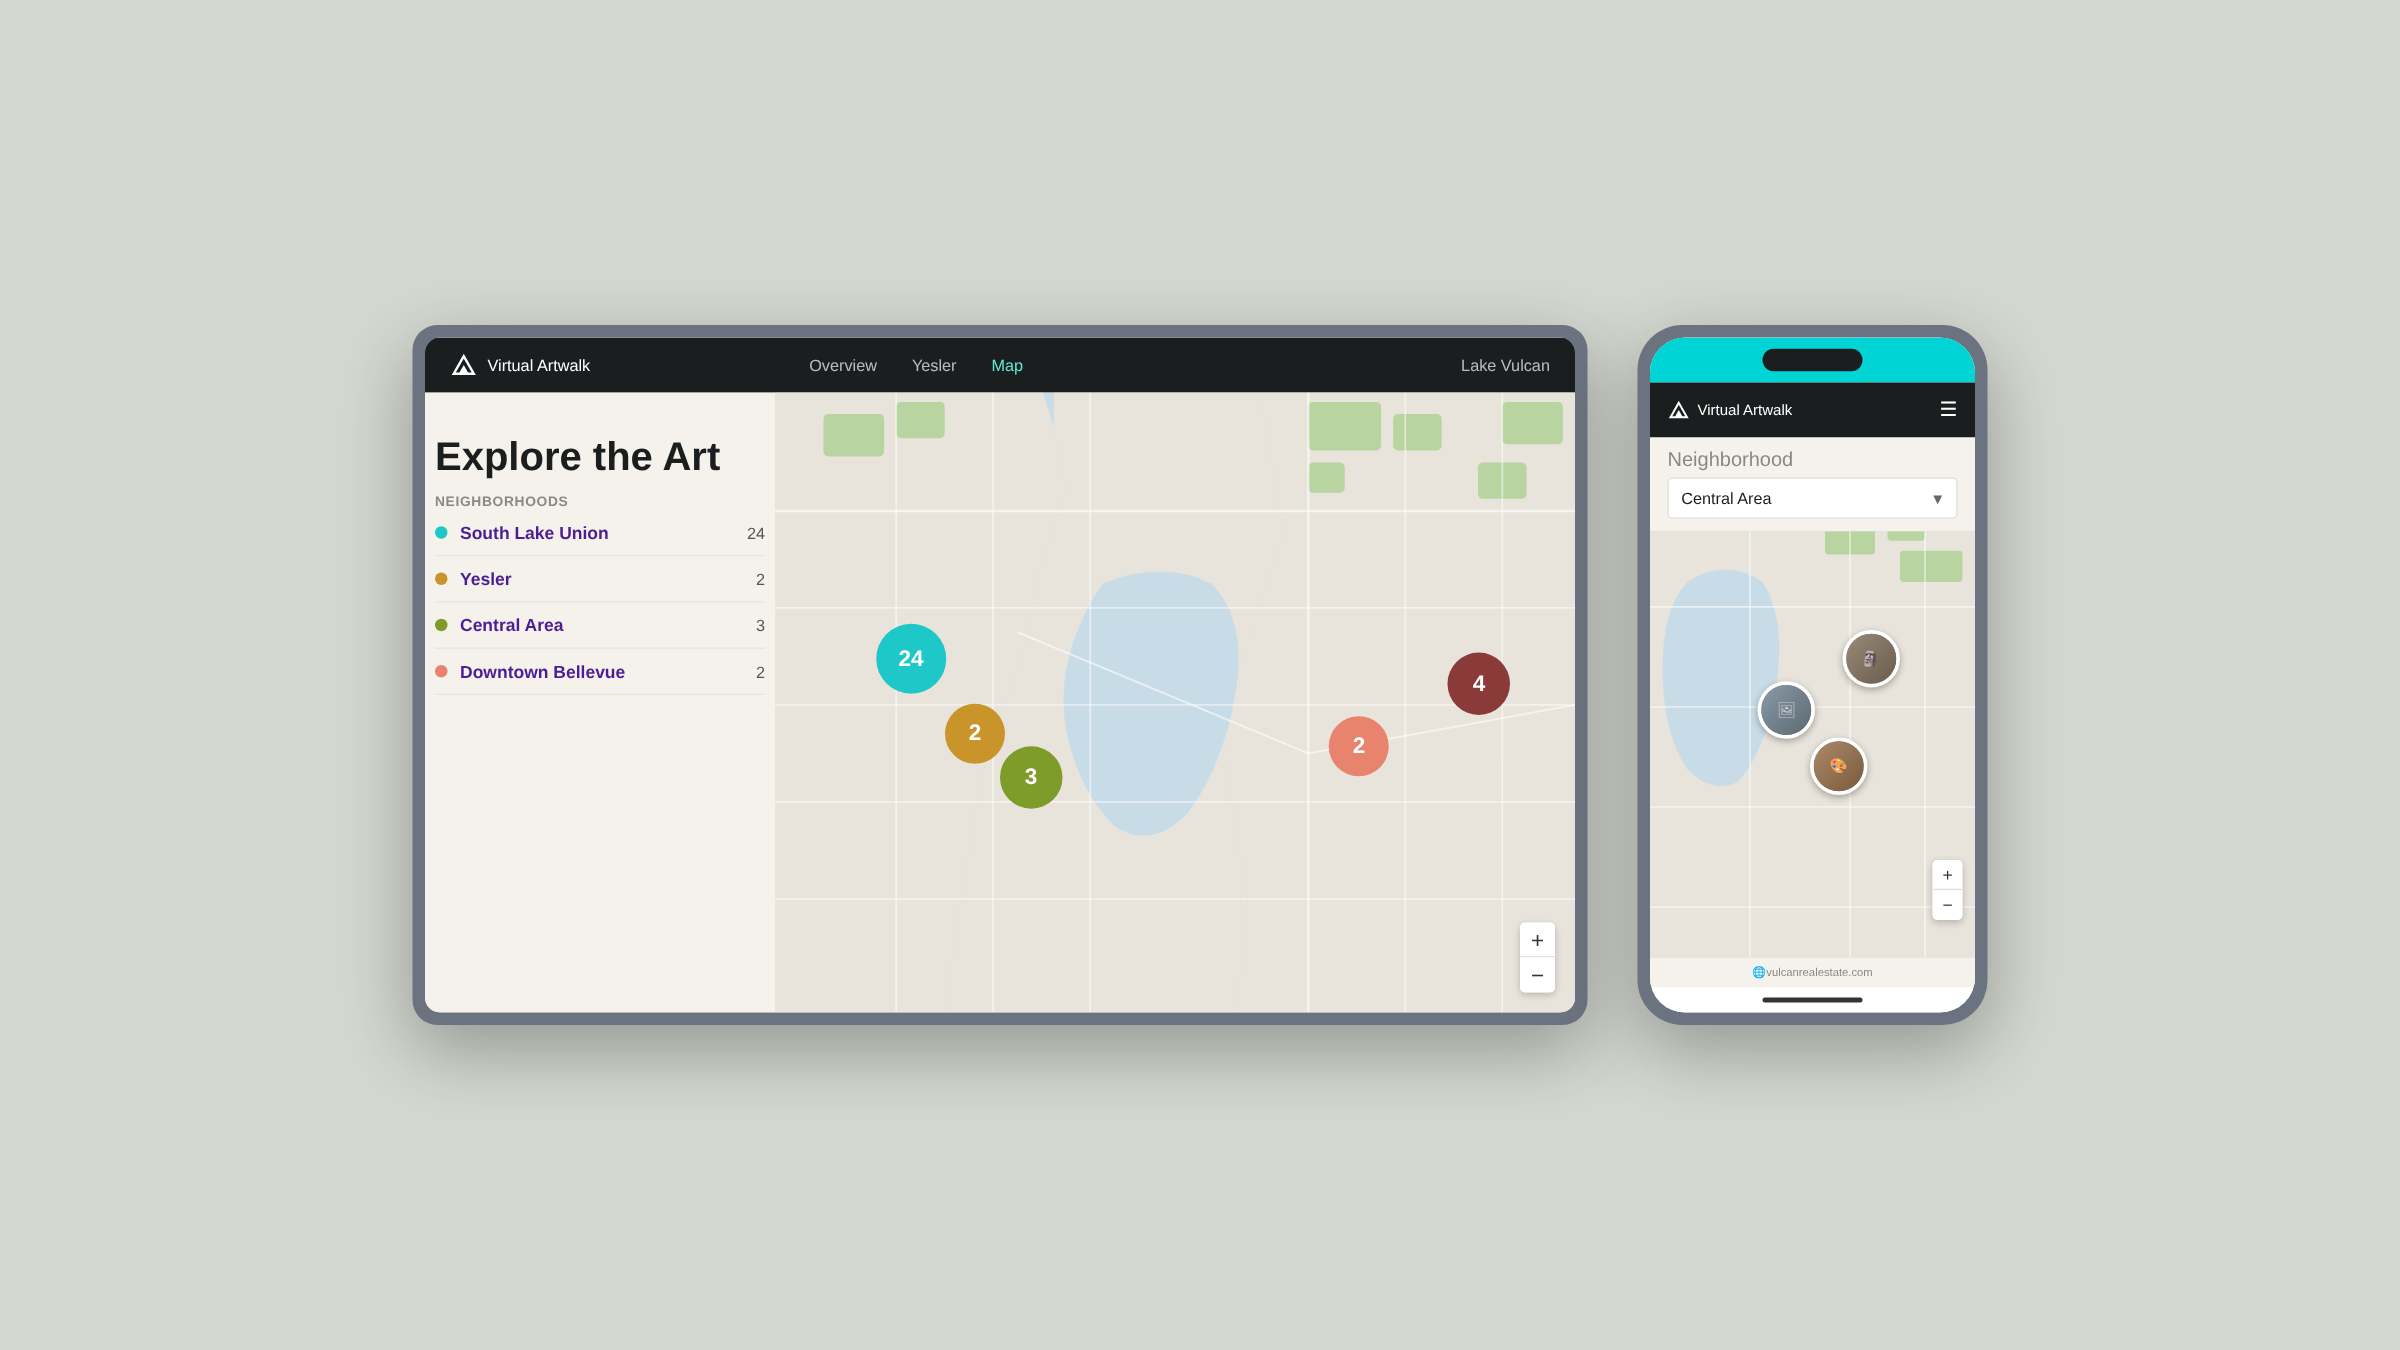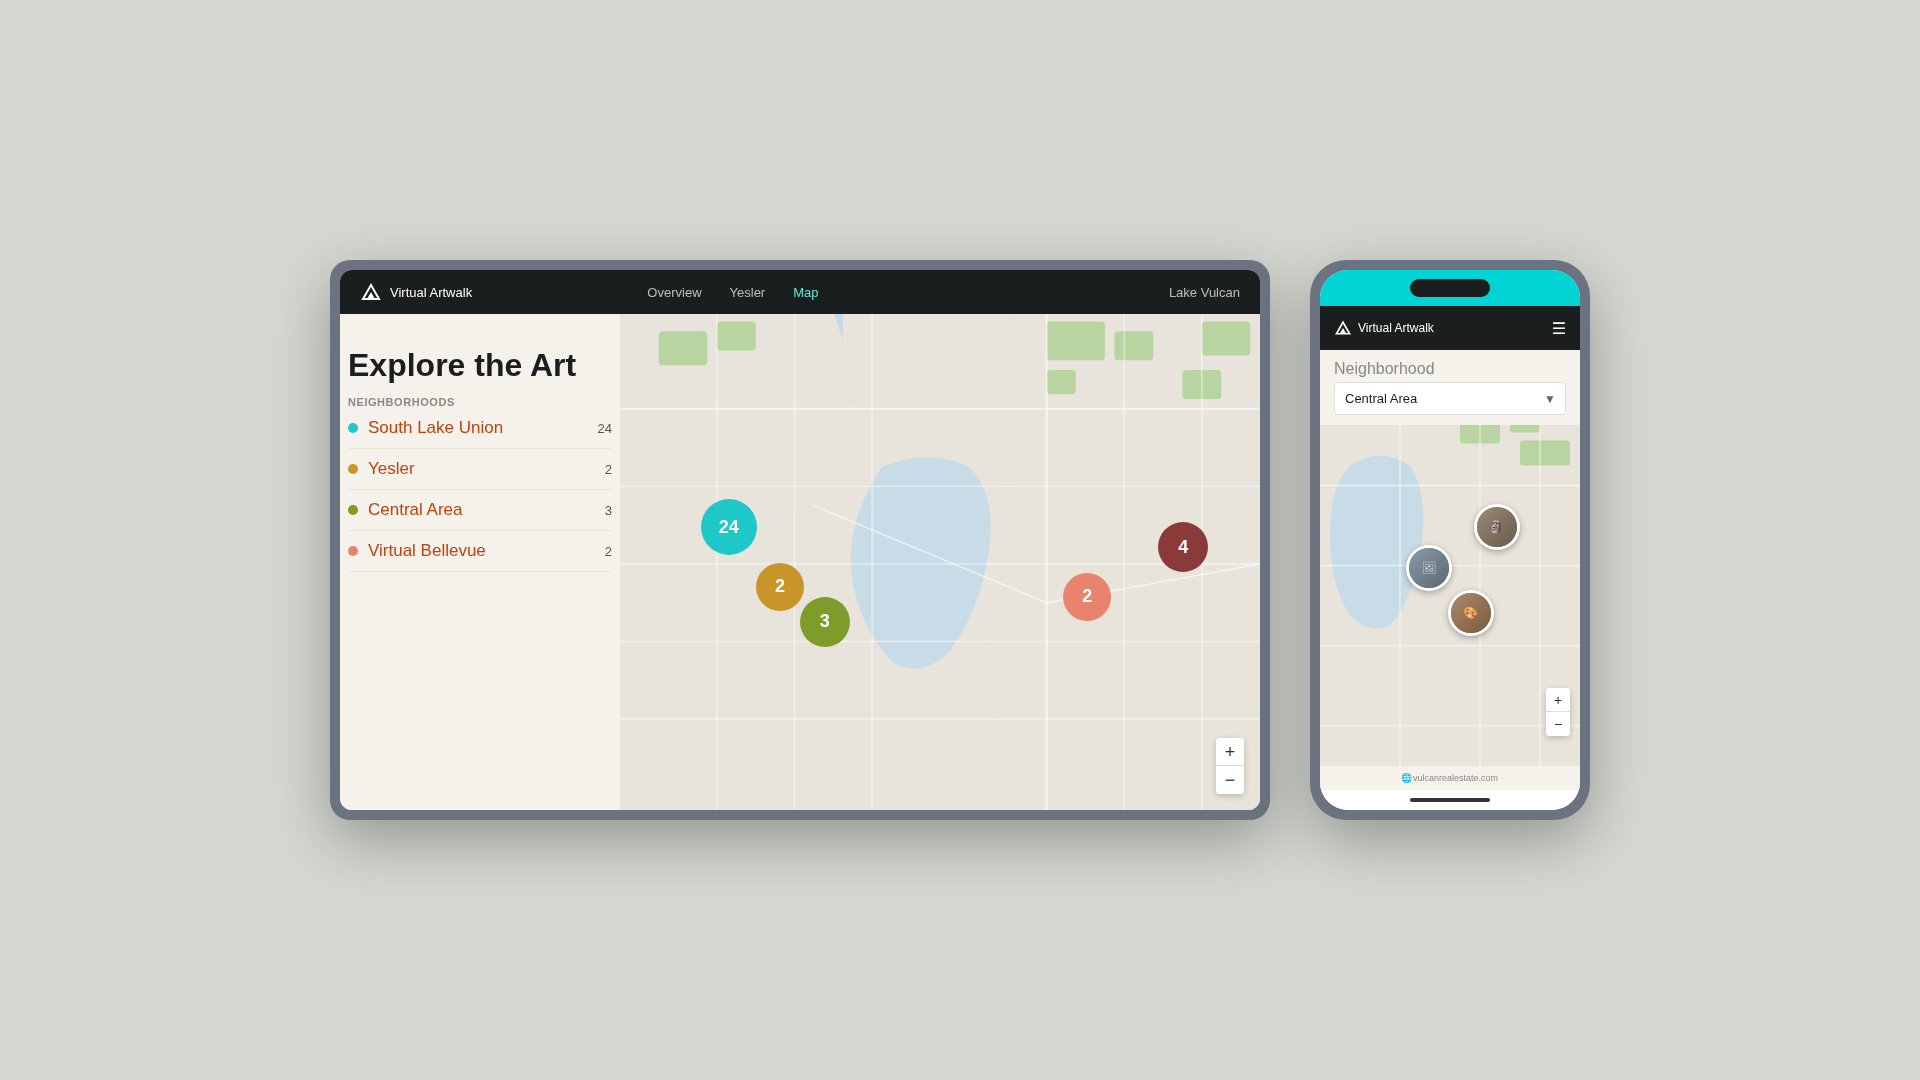--- a/index.html
+++ b/index.html
@@ -118,23 +118,24 @@
       border-bottom: 1px solid rgba(0,0,0,0.06);
     }
     .n-dot {
       width: 10px;
       height: 10px;
       border-radius: 50%;
       margin-right: 10px;
       flex-shrink: 0;
     }
     .n-name {
-      font-size: 17px;
-      color: #c2410c;
+      font-size: 14px;
+      color: #4c1d95;
       flex: 1;
+      font-weight: bold;
     }
     .n-count {
       font-size: 13px;
       color: #555;
     }
 
     
     .map-area {
       flex: 1;
       position: relative;
@@ -398,21 +399,21 @@
             <span class="n-name">Yesler</span>
             <span class="n-count">2</span>
           </div>
           <div class="neighborhood-item">
             <div class="n-dot" style="background:#7d9c2a"></div>
             <span class="n-name">Central Area</span>
             <span class="n-count">3</span>
           </div>
           <div class="neighborhood-item">
             <div class="n-dot" style="background:#e8846e"></div>
-            <span class="n-name">Virtual Bellevue</span>
+            <span class="n-name">Downtown Bellevue</span>
             <span class="n-count">2</span>
           </div>
         </div>
 
         <div class="map-area">
           
           <svg class="map-svg" viewBox="0 0 660 516" preserveAspectRatio="xMidYMid slice">
 
             <rect width="660" height="516" fill="#c8dce8"></rect>
 

